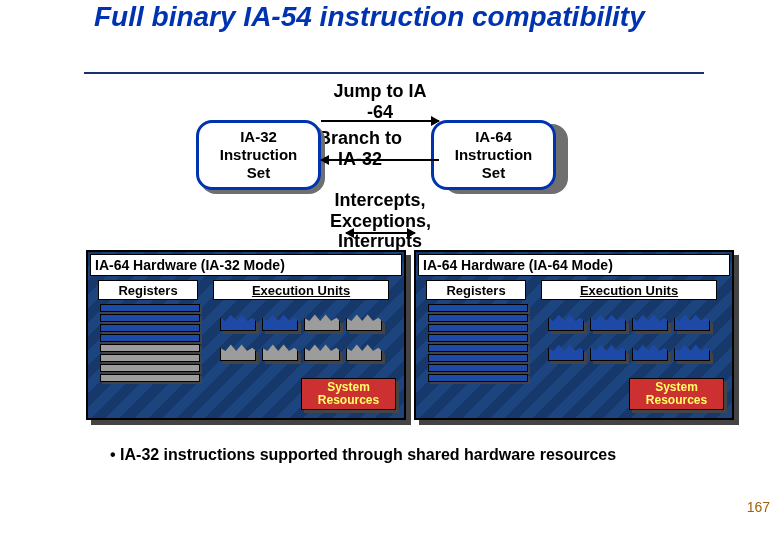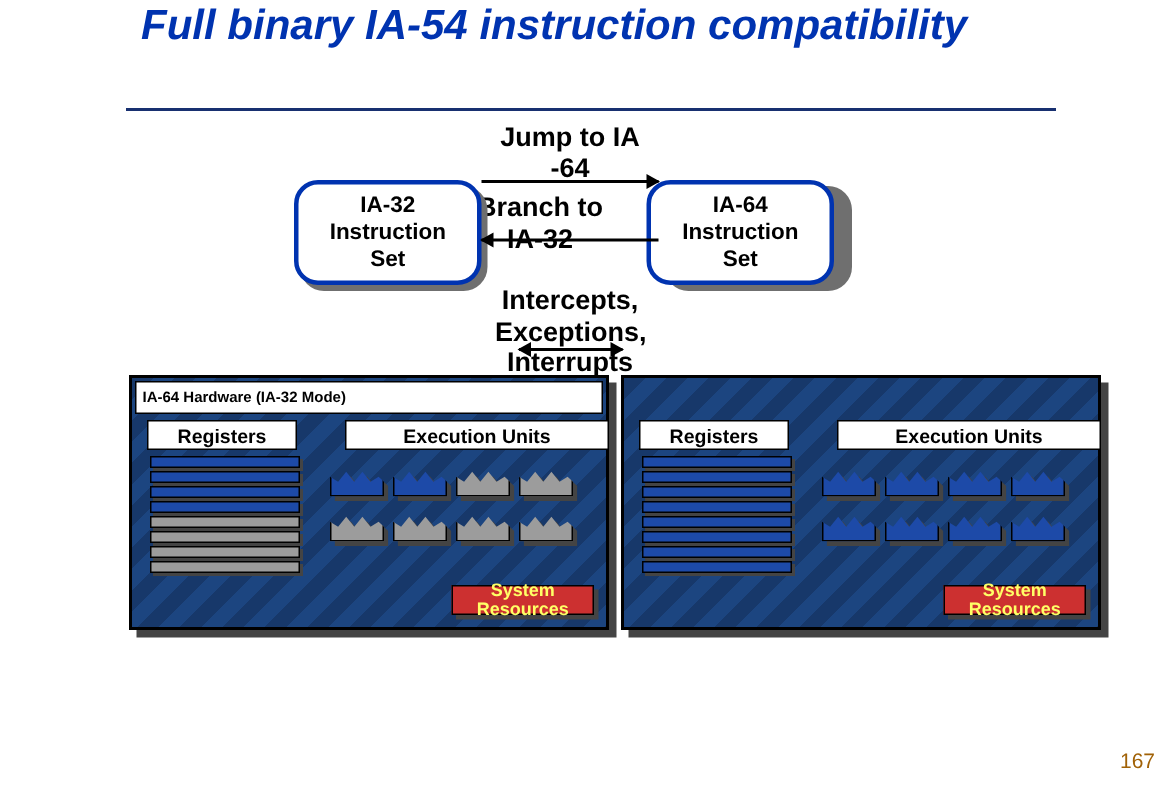--- a/index.html
+++ b/index.html
@@ -109,40 +109,40 @@
     inset: 0;
     background: repeating-linear-gradient(135deg,#17386a 0 10px,#1c4580 10px 20px);
     border: 2px solid #000;
   }
   .hw-title-row {
     position: absolute;
     left: 2px; right: 2px; top: 2px;
     height: 22px;
     background: #fff;
     border: 1px solid #000;
-    font-size: 10px;
+    font-size: 14px;
     font-weight: bold;
     display: flex;
     align-items: center;
     padding-left: 4px;
   }
   .hw-sub {
     position: absolute;
     top: 28px;
     height: 20px;
     background: #fff;
     border: 1px solid #000;
     font-size: 13px;
     font-weight: bold;
     display: flex;
     align-items: center;
     justify-content: center;
   }
   .hw-sub.reg  { left: 10px;  width: 100px; }
-  .hw-sub.exec { left: 142px; width: 176px; }
+  .hw-sub.exec { left: 125px; width: 176px; text-decoration: underline; }
 
   .reg-rows {
     position: absolute;
     left: 12px; top: 52px;
     width: 100px;
   }
   .reg-row {
     height: 8px;
     margin-bottom: 2px;
     position: relative;
@@ -178,21 +178,21 @@
     left: 0; top: 0; width: 36px; height: 22px;
     border: 1px solid #000;
     clip-path: polygon(0% 100%, 0% 40%, 15% 55%, 30% 25%, 45% 55%, 60% 25%, 75% 55%, 90% 40%, 100% 55%, 100% 100%);
   }
   .crown .fg.blue { background:#1d4aa8; }
   .crown .fg.gray { background:#9c9c9c; }
 
   .sysres {
     position: absolute;
     right: 8px; bottom: 8px;
-    width: 95px; height: 20px;
+    width: 95px; height: 32px;
   }
   .sysres .sh {
     position: absolute; left:3px; top:3px; right:-3px; bottom:-3px;
     background:#444;
   }
   .sysres .fg {
     position: absolute; inset:0;
     background:#cc3030; color:#ff6; border:1px solid #000;
     font-size:12px; font-weight:bold; text-align:center;
     display:flex; align-items:center; justify-content:center;
@@ -313,20 +313,21 @@
     <div class="sysres">
       <div class="sh"></div>
       <div class="fg">System<br>Resources</div>
     </div>
   </div>
 </div>
 
 <div class="hw-panel hw-right">
   <div class="hw-shadow"></div>
   <div class="hw-body">
+    <div class="hw-title-row">IA-64 Hardware (IA-64 Mode)</div>
     <div class="hw-sub reg">Registers</div>
     <div class="hw-sub exec">Execution Units</div>
     <div class="reg-rows" id="regs-right">
         <div class="reg-row">
           <div class="sh"></div>
           <div class="fg blue"></div>
         </div>
         <div class="reg-row">
           <div class="sh"></div>
           <div class="fg blue"></div>
@@ -391,14 +392,15 @@
         </div>
       </div>
     <div class="sysres">
       <div class="sh"></div>
       <div class="fg">System<br>Resources</div>
     </div>
   </div>
 </div>
 
 <div class="bullets" id="bullets">
+    <div>• IA-32 instructions supported through shared hardware resources</div>
   </div>
 <div class="page-num">167</div>
 
 </body></html>

